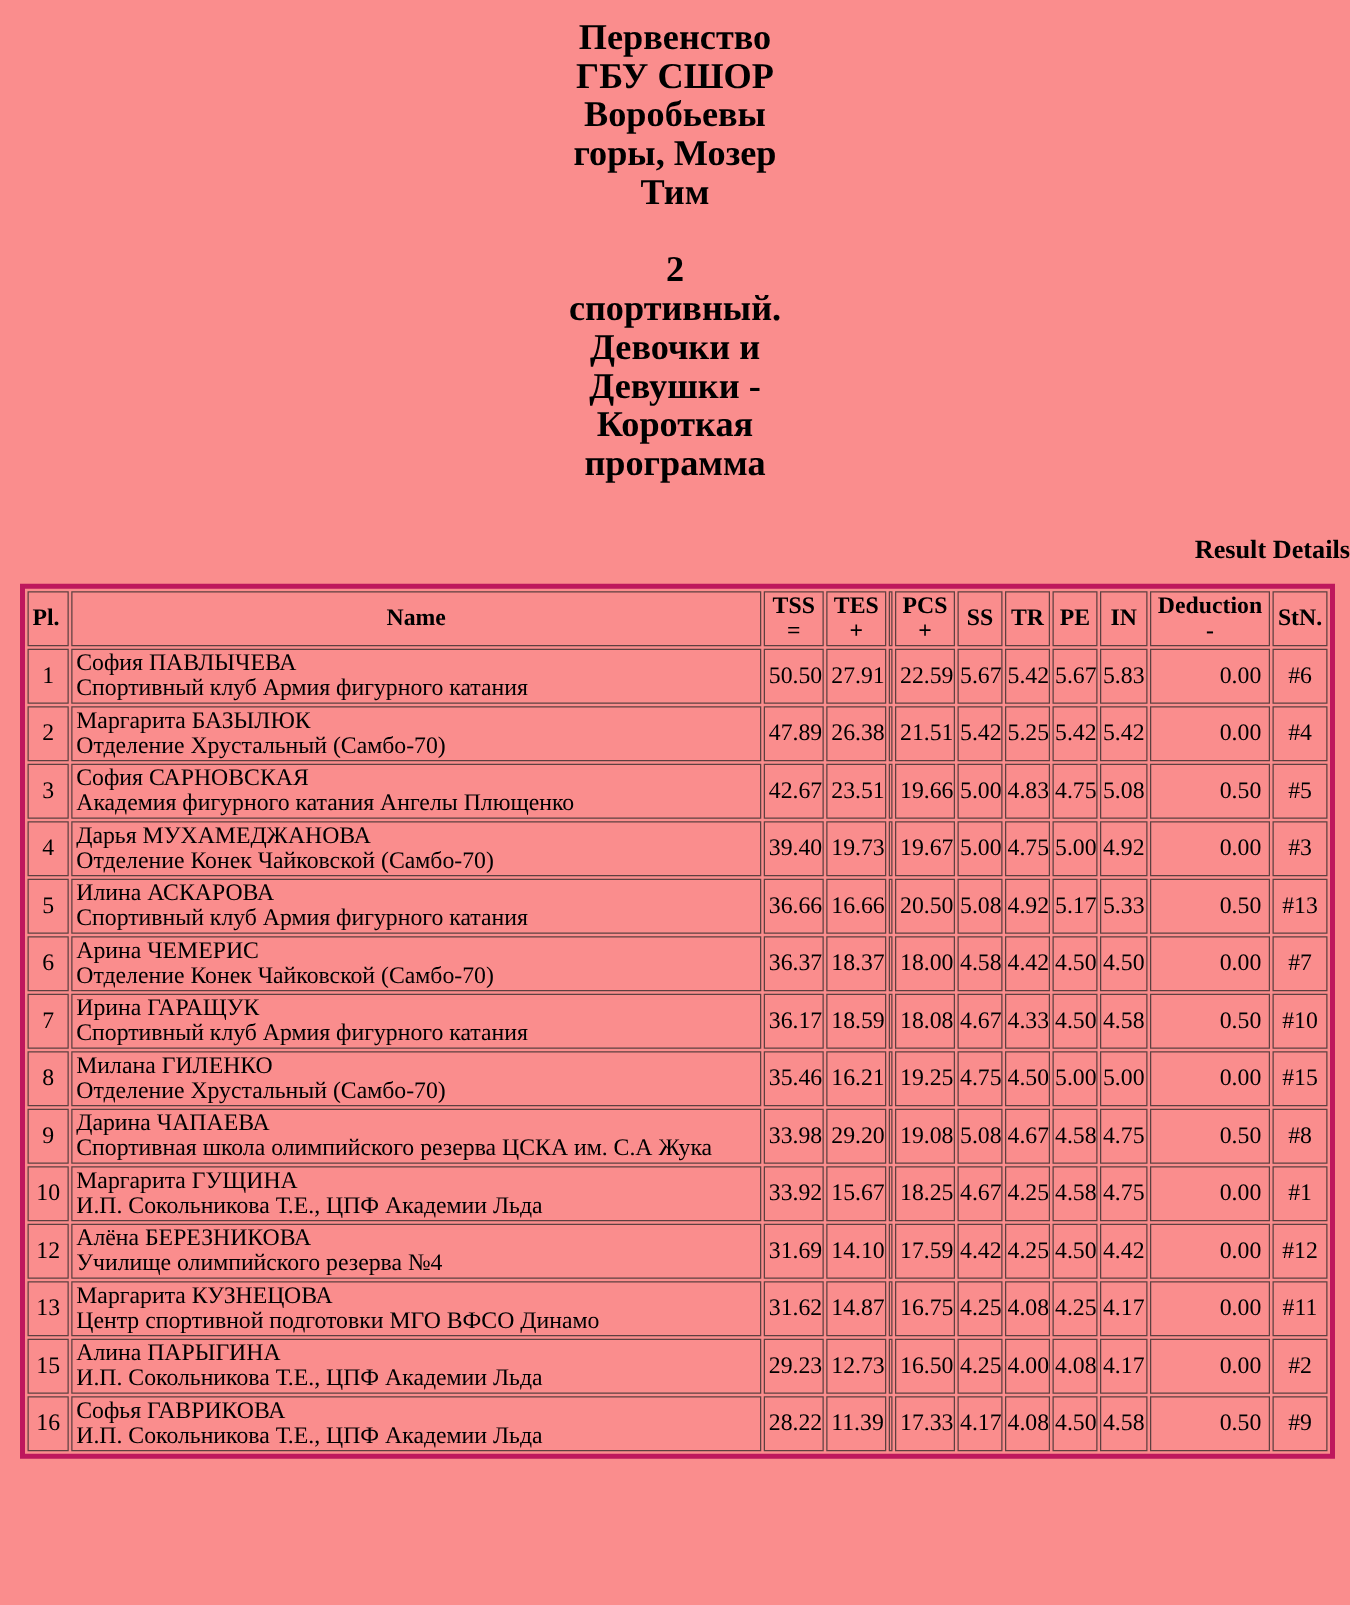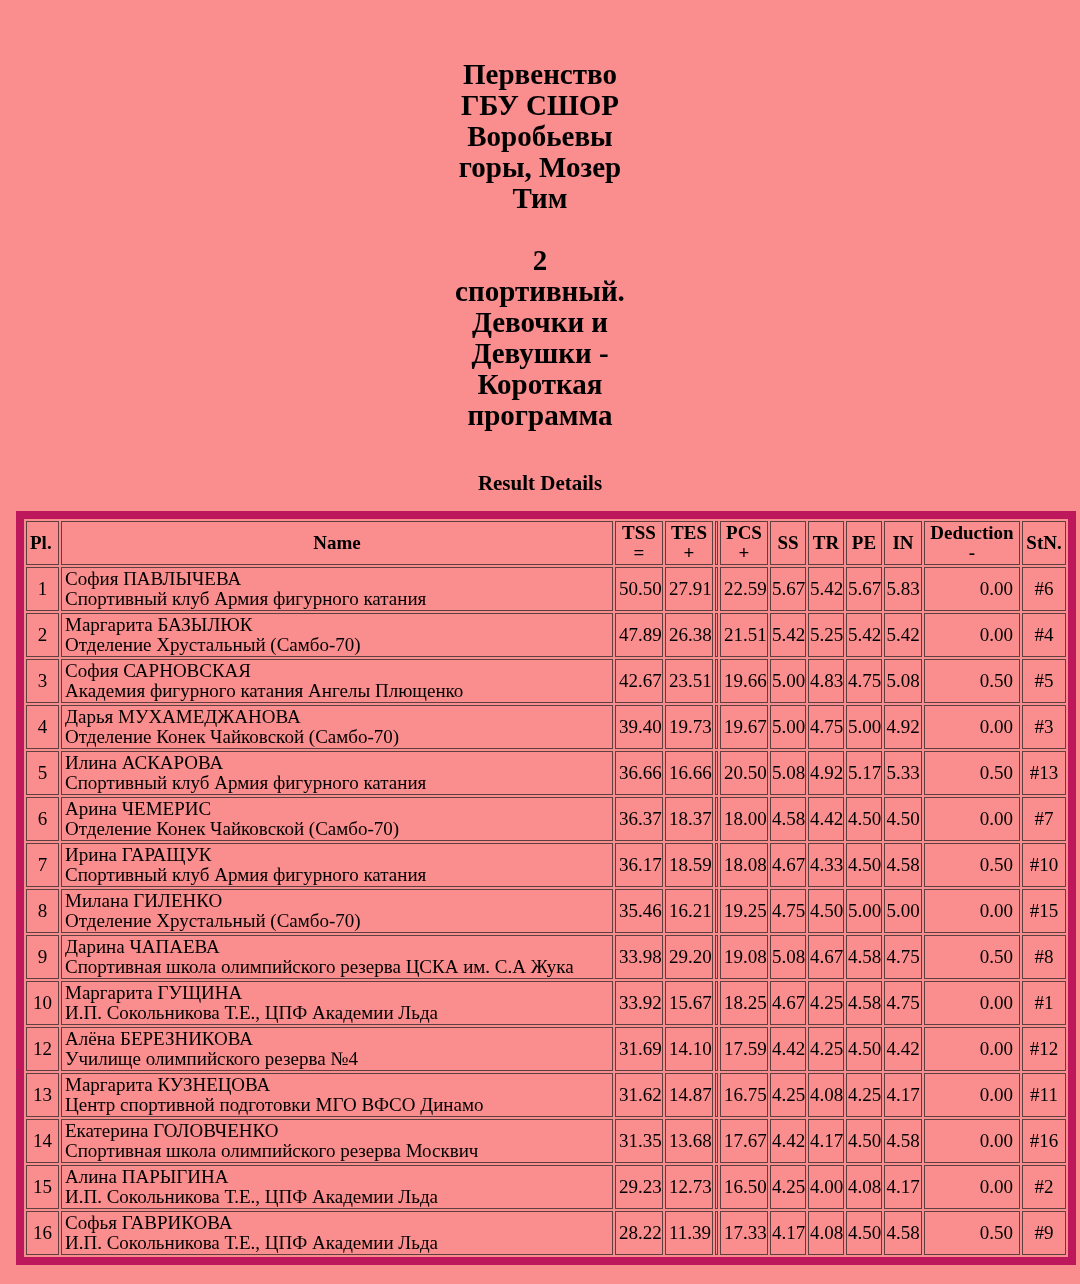--- a/index.html
+++ b/index.html
@@ -10,39 +10,38 @@
     background: #fa8d8d;
     color: #000;
     font-family: "Liberation Serif", "DejaVu Serif", serif;
   }
   .title-block {
     padding-top: 15px;
     text-align: center;
     font-weight: bold;
     font-size: 29px;
     line-height: 31px;
-    margin-top: 44px;
   }
   .segment-block {
     margin-top: 31px;
   }
   .section-title {
     margin: 40px 0 16px 0;
-    text-align: center;
+    text-align: right;
     font-weight: bold;
     font-size: 21px;
     line-height: 24px;
   }
   table.results {
     table-layout: fixed;
     width: 1048px;
     margin: 0 16px;
     border-collapse: separate;
     border-spacing: 2px;
-    border: 8px solid #be185d;
+    border: 4px solid #be185d;
   }
   th, td {
     box-sizing: border-box;
     border: 1px solid #5e4040;
     font-size: 19px;
     line-height: 20px;
     vertical-align: middle;
     padding: 1px 3px;
     overflow: hidden;
     white-space: nowrap;
@@ -310,37 +309,20 @@
         <td class="c-spacer"></td>
         <td class="c-score">16.75</td>
         <td class="c-comp">4.25</td>
         <td class="c-comp">4.08</td>
         <td class="c-comp">4.25</td>
         <td class="c-comp">4.17</td>
         <td class="c-ded">0.00</td>
         <td class="c-stn">#11</td>
       </tr>
       <tr>
-        <td class="c-pl">14</td>
-        <td class="c-name">
-          <div>Екатерина ГОЛОВЧЕНКО</div>
-          <div>Спортивная школа олимпийского резерва Москвич</div>
-        </td>
-        <td class="c-score">31.35</td>
-        <td class="c-score">13.68</td>
-        <td class="c-spacer"></td>
-        <td class="c-score">17.67</td>
-        <td class="c-comp">4.42</td>
-        <td class="c-comp">4.17</td>
-        <td class="c-comp">4.50</td>
-        <td class="c-comp">4.58</td>
-        <td class="c-ded">0.00</td>
-        <td class="c-stn">#16</td>
-      </tr>
-      <tr>
         <td class="c-pl">15</td>
         <td class="c-name">
           <div>Алина ПАРЫГИНА</div>
           <div>И.П. Сокольникова Т.Е., ЦПФ Академии Льда</div>
         </td>
         <td class="c-score">29.23</td>
         <td class="c-score">12.73</td>
         <td class="c-spacer"></td>
         <td class="c-score">16.50</td>
         <td class="c-comp">4.25</td>

